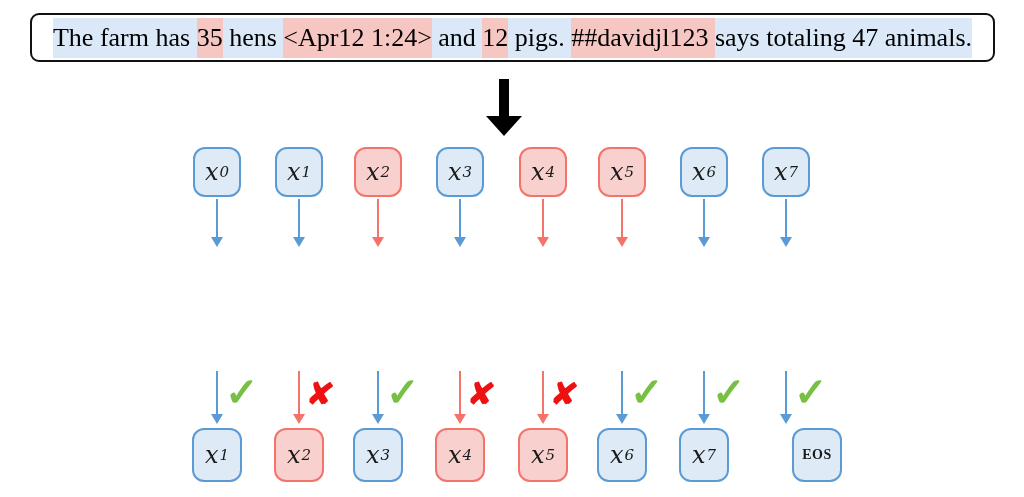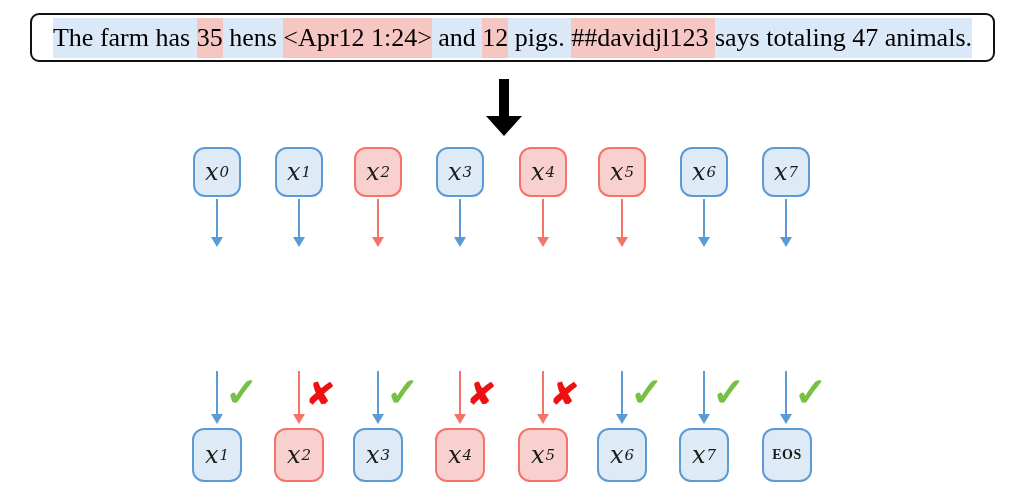--- a/index.html
+++ b/index.html
@@ -161,17 +161,17 @@
         <div class="shaft" style="height: 44px;"></div>
         <div class="head" style="top: 43px;"></div>
       </div>
       <div class="mark check" style="left: 712px; top: 372px;">✓</div>
       <div class="token bottom blue" style="left: 679px; top: 428px;">x<sub>7</sub></div>
       <div class="arrow blue" style="left: 780px; top: 371px; height: 53px;">
         <div class="shaft" style="height: 44px;"></div>
         <div class="head" style="top: 43px;"></div>
       </div>
       <div class="mark check" style="left: 794px; top: 372px;">✓</div>
-      <div class="token bottom blue" style="left: 762px; top: 428px;">
+      <div class="token bottom blue" style="left: 792px; top: 428px;">
         <span class="eos">EOS</span>
       </div>
     </div>
 </div>
 
 </body></html>

